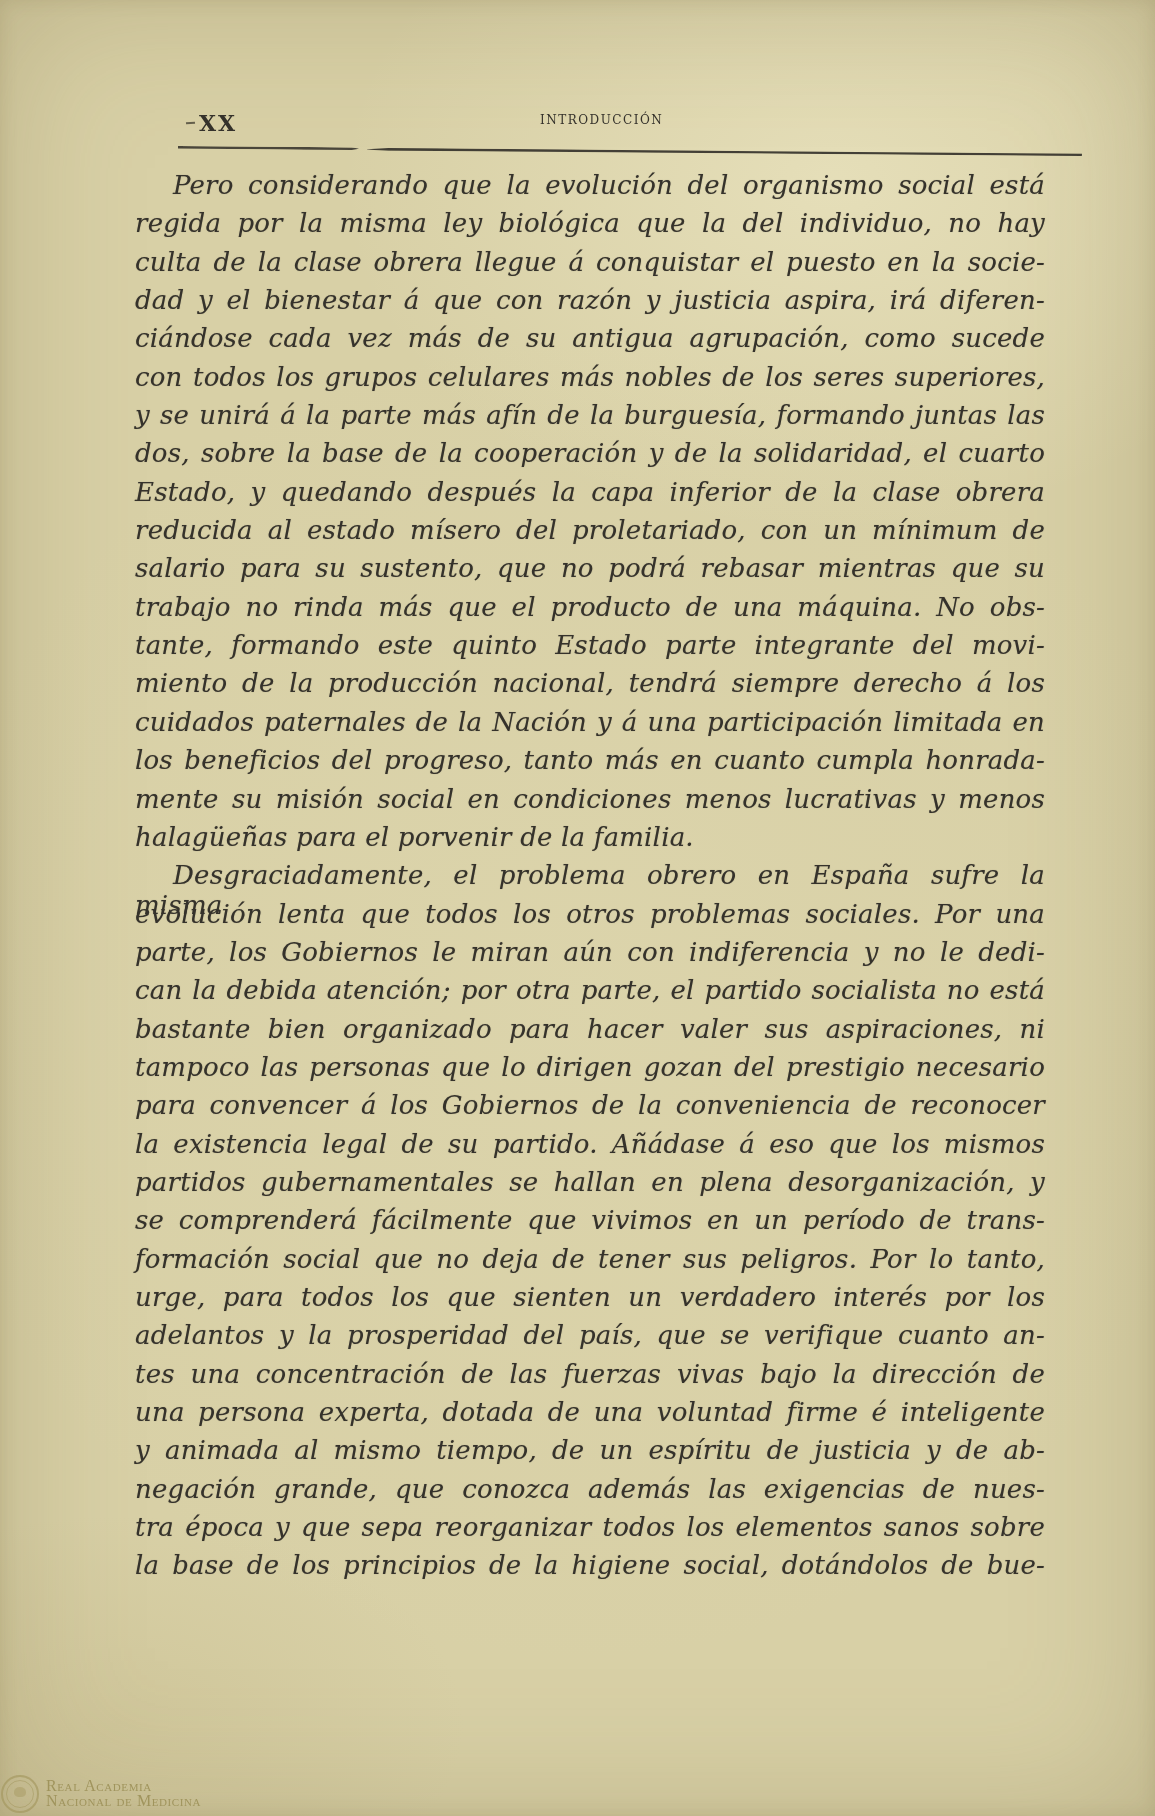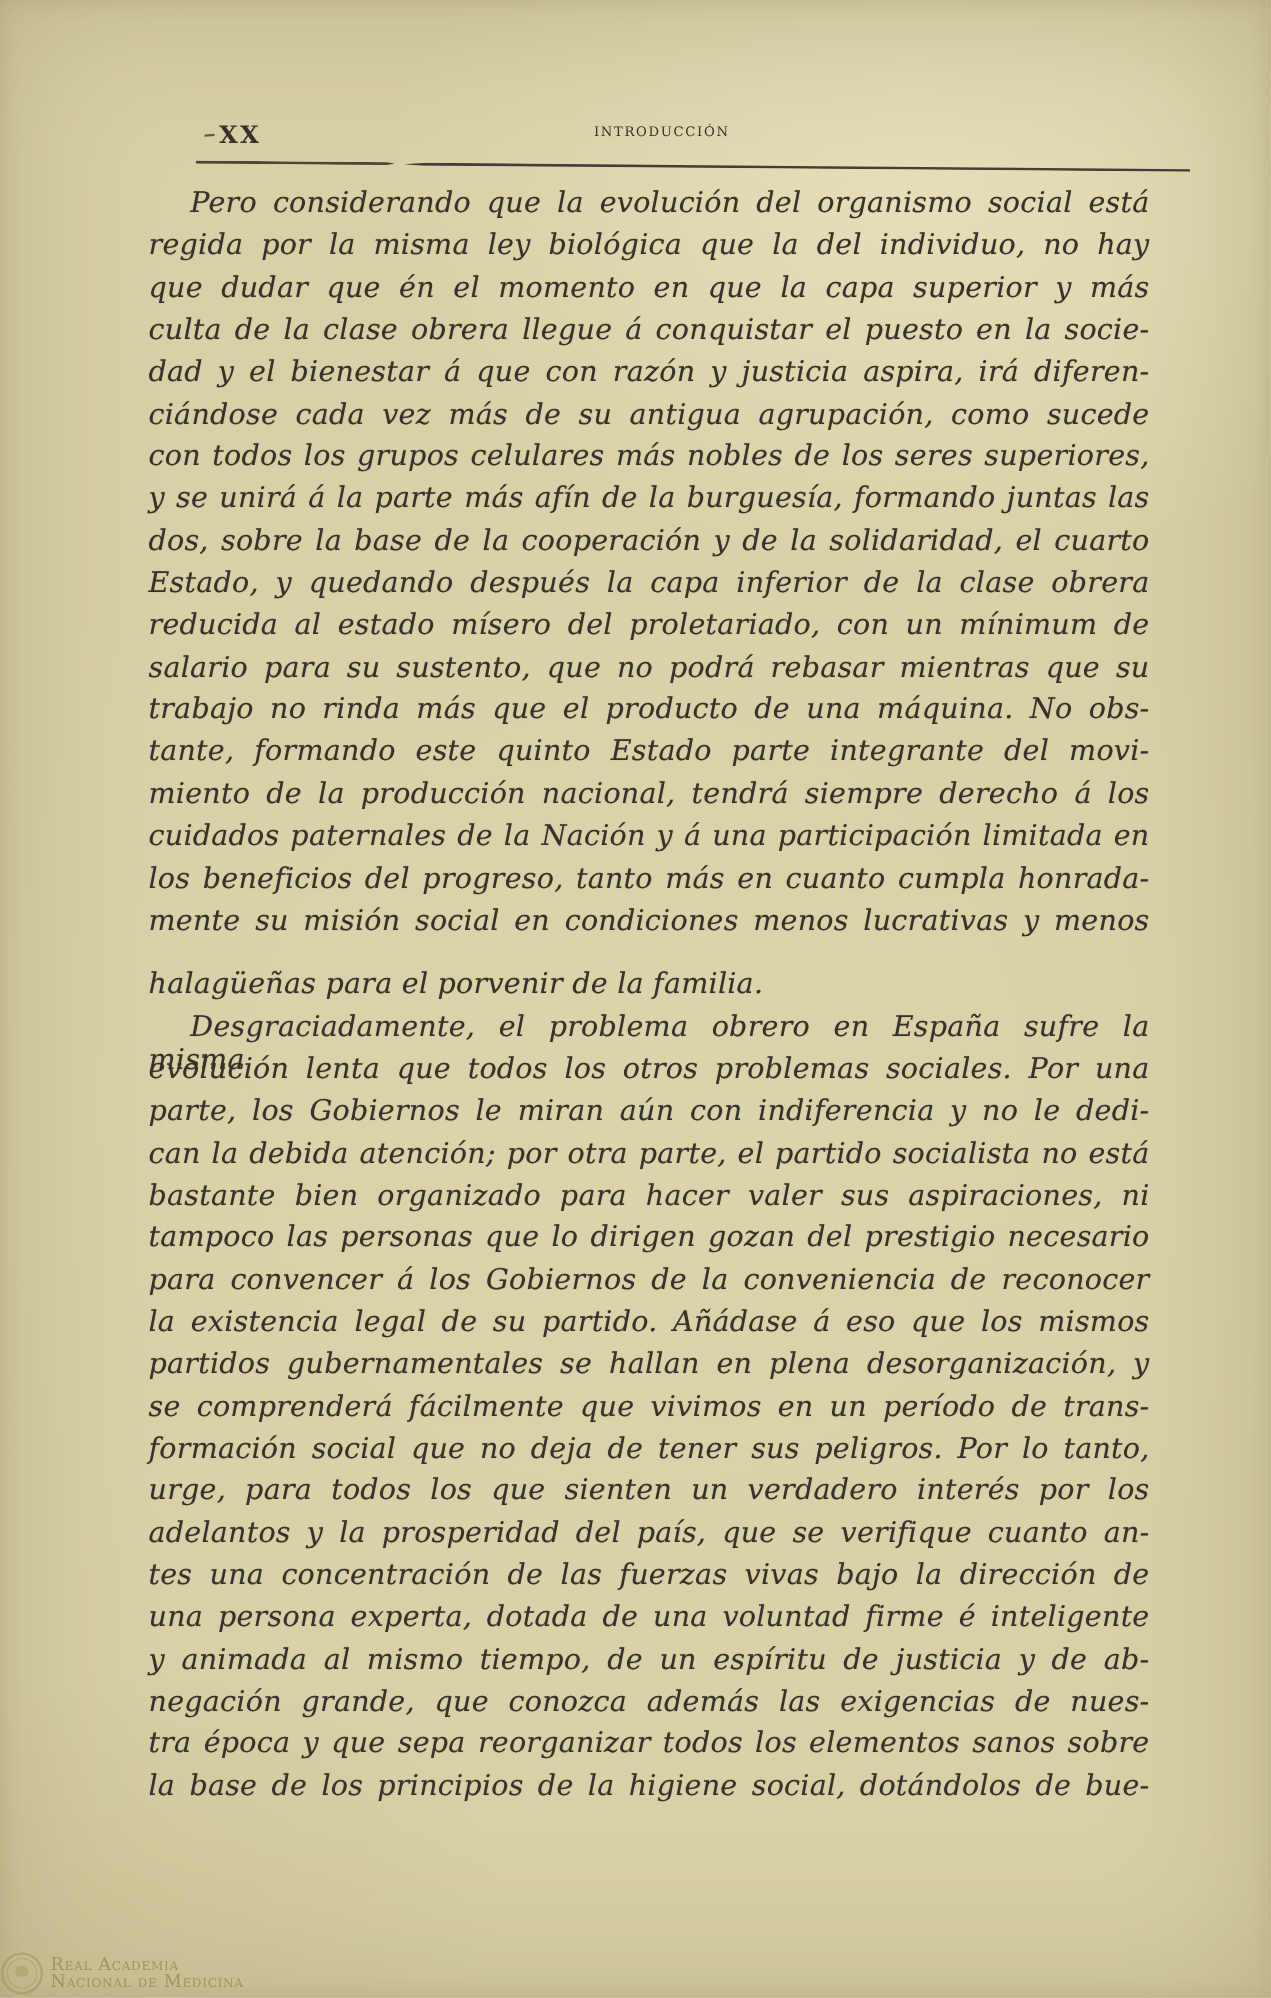--- a/index.html
+++ b/index.html
@@ -63,21 +63,21 @@
     text-shadow: 0 0 1px rgba(53,50,43,.35);
   }
   .line {
     height: 38.35px;
     text-align: justify;
     text-align-last: justify;
     white-space: normal;
     font-style: italic;
   }
   .line.indent { text-indent: 38px; }
-  .line.last-left { text-align-last: left; margin-top: 20px; }
+  .line.last-left { text-align-last: left; }
 
   .watermark {
     position: absolute; left: 1px; top: 1772px;
     display: flex; align-items: flex-start; gap: 7px;
     color: var(--stamp, #a3975e);
   }
   .seal {
     width: 38px; height: 38px; border-radius: 50%;
     border: 2px solid rgba(163,151,94,.65);
     position: relative; margin-top: 3px;
@@ -86,21 +86,21 @@
   .seal::before {
     content: ""; position: absolute; inset: 3px;
     border: 1.5px solid rgba(163,151,94,.55); border-radius: 50%;
   }
   .seal::after {
     content: ""; position: absolute; left: 11px; top: 10px;
     width: 12px; height: 10px;
     background: rgba(163,151,94,.45);
     border-radius: 50% 50% 40% 40%;
   }
-  .wm-text { margin-top: 6px; }
+  .wm-text { margin-top: 6px; font-family: Liberation Serif, serif; }
   .wm-line {
     font-variant: small-caps;
     font-size: 16px; line-height: 15px; letter-spacing: .6px;
     color: rgba(156,144,88,.92);
   }
 </style>
 </head>
 <body>
 
 <div class="paper-bg"></div>
@@ -112,21 +112,20 @@
 </header>
 
 <div class="header-rule">
   <span class="rule-seg1"></span>
   <span class="rule-seg2"></span>
 </div>
 
 <main class="page-body">
     <div class="line indent">Pero considerando que la evolución del organismo social está</div>
     <div class="line">regida por la misma ley biológica que la del individuo, no hay</div>
-    <div class="line">que dudar que én el momento en que la capa superior y más</div>
     <div class="line">culta de la clase obrera llegue á conquistar el puesto en la socie-</div>
     <div class="line">dad y el bienestar á que con razón y justicia aspira, irá diferen-</div>
     <div class="line">ciándose cada vez más de su antigua agrupación, como sucede</div>
     <div class="line">con todos los grupos celulares más nobles de los seres superiores,</div>
     <div class="line">y se unirá á la parte más afín de la burguesía, formando juntas las</div>
     <div class="line">dos, sobre la base de la cooperación y de la solidaridad, el cuarto</div>
     <div class="line">Estado, y quedando después la capa inferior de la clase obrera</div>
     <div class="line">reducida al estado mísero del proletariado, con un mínimum de</div>
     <div class="line">salario para su sustento, que no podrá rebasar mientras que su</div>
     <div class="line">trabajo no rinda más que el producto de una máquina. No obs-</div>

